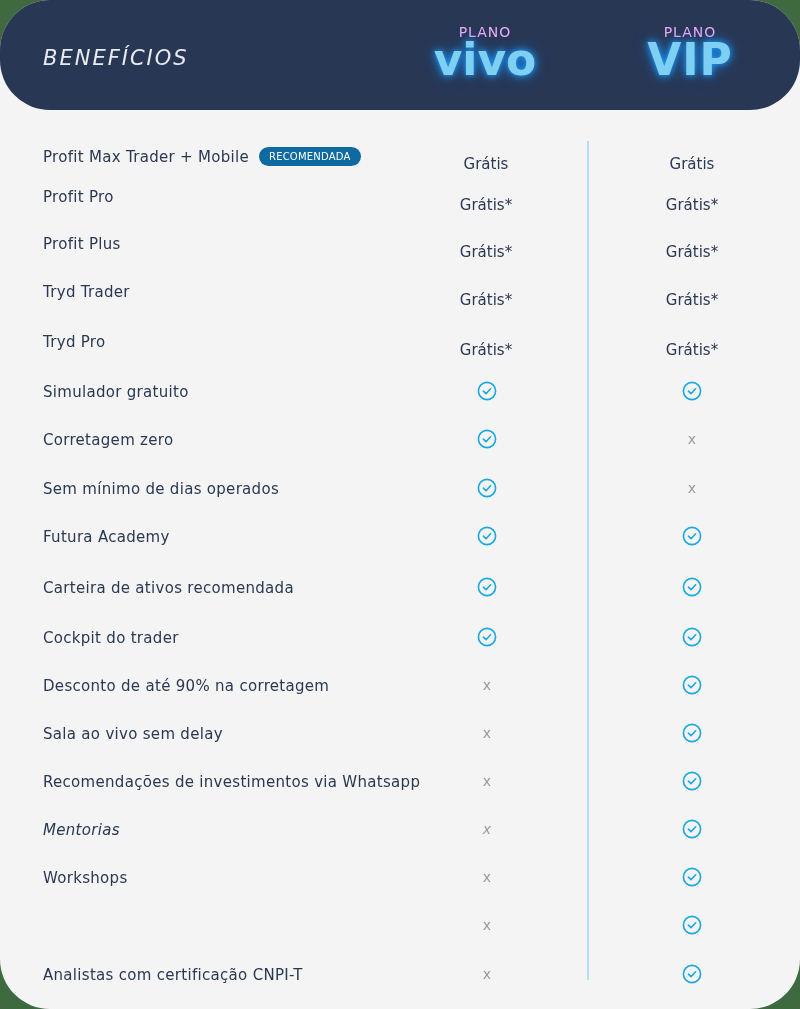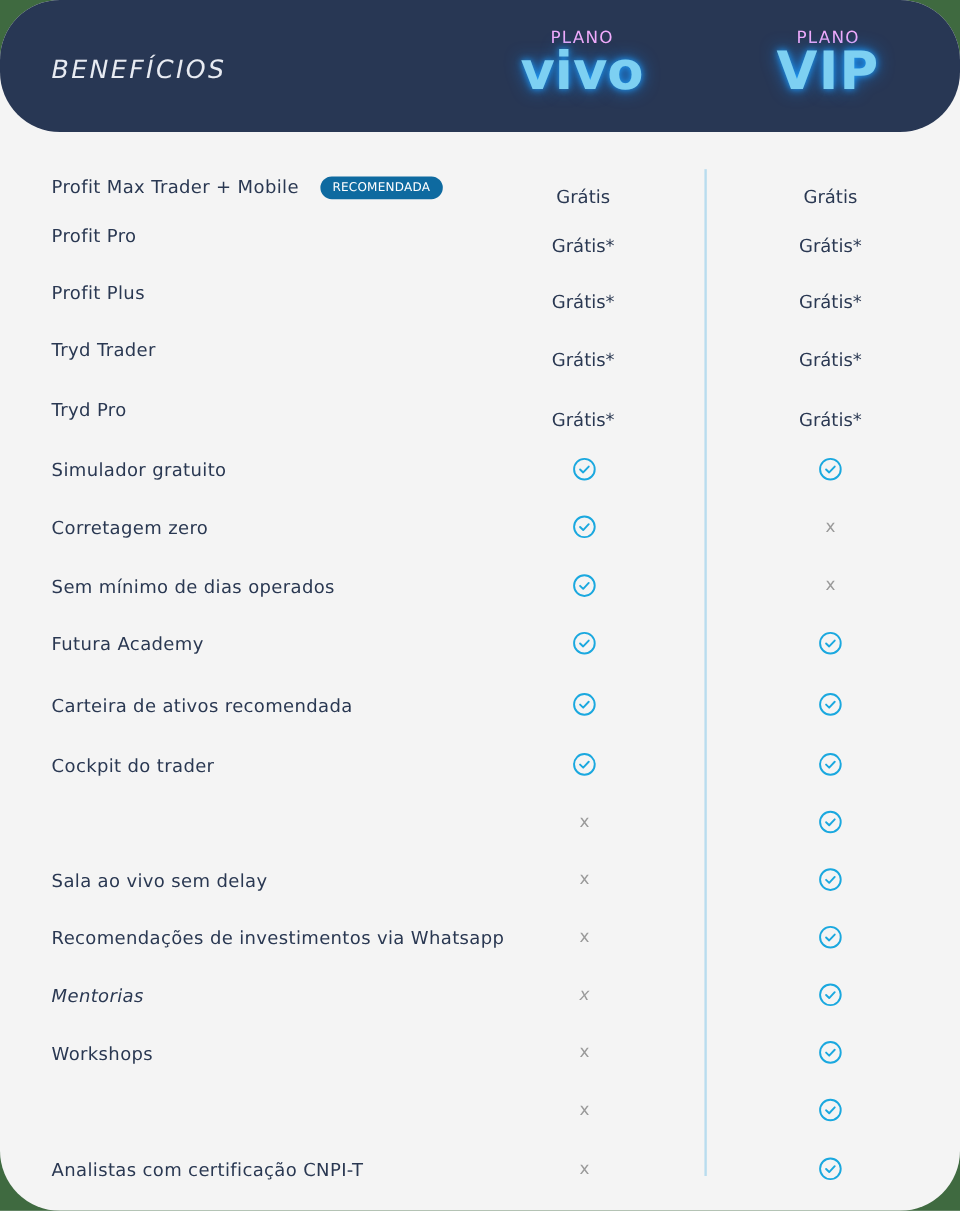--- a/index.html
+++ b/index.html
@@ -9,21 +9,21 @@
   .hdr-benef { position:absolute; left:43px; top:46px; color:#e8ebf2; font-size:21px; font-style:italic; letter-spacing:2px; }
   .plan { position:absolute; top:24px; text-align:center; }
   .plan .pl { color:#f0abfc; font-size:14px; letter-spacing:1px; }
   .plan .pn { color:#7dd0f2; font-size:44px; font-weight:bold; line-height:44px; margin-top:-2px; text-shadow:0 0 6px #1ea0ff, 0 0 14px #1878d8; }
   .plan-blue { left:420px; width:130px; }
   .plan-vip { left:630px; width:120px; }
   .plan-vip .pn { letter-spacing:1px; }
   .divider { position:absolute; left:587px; top:141px; width:2px; height:839px; background:#b9dcee; }
   .row { position:absolute; left:0; width:800px; height:30px; }
   .label { position:absolute; left:43px; top:6px; color:#2a3852; font-size:15px; letter-spacing:0.3px; white-space:nowrap; }
-  .badge { display:inline-block; margin-left:18px; background:#0e6aa0; color:#fff; font-size:10px; padding:4px 10px; border-radius:10px; vertical-align:2px; letter-spacing:0.2px; }
+  .badge { display:inline-block; margin-left:10px; background:#0e6aa0; color:#fff; font-size:10px; padding:4px 10px; border-radius:10px; vertical-align:2px; letter-spacing:0.2px; }
   .cell { position:absolute; top:14px; width:80px; text-align:center; color:#2a3852; font-size:15px; }
   .c1 { left:446px; }
   .c2 { left:652px; }
   .chk { position:absolute; top:4px; width:20px; height:20px; }
   .k1 { left:477px; }
   .k2 { left:682px; }
   .x { position:absolute; top:6px; width:20px; text-align:center; color:#9a9a9a; font-size:14px; }
 </style>
 </head>
 <body>
@@ -121,20 +121,21 @@
         <span class="chk k1"><svg viewBox="0 0 20 20" width="20" height="20">
             <circle cx="10" cy="10" r="8.6" fill="none" stroke="#1aa8df" stroke-width="1.6"></circle>
             <path d="M6.4 10.2 L9 12.7 L13.6 7.8" fill="none" stroke="#1aa8df" stroke-width="1.6" stroke-linecap="round" stroke-linejoin="round"></path>
           </svg></span>
         <span class="chk k2"><svg viewBox="0 0 20 20" width="20" height="20">
             <circle cx="10" cy="10" r="8.6" fill="none" stroke="#1aa8df" stroke-width="1.6"></circle>
             <path d="M6.4 10.2 L9 12.7 L13.6 7.8" fill="none" stroke="#1aa8df" stroke-width="1.6" stroke-linecap="round" stroke-linejoin="round"></path>
           </svg></span>
       </div>
       <div class="row" style="top: 671px;">
+        <div class="label"><span>Desconto de até 90% na corretagem</span></div>
         <span class="x" style="left:477px">x</span>
         <span class="chk k2"><svg viewBox="0 0 20 20" width="20" height="20">
             <circle cx="10" cy="10" r="8.6" fill="none" stroke="#1aa8df" stroke-width="1.6"></circle>
             <path d="M6.4 10.2 L9 12.7 L13.6 7.8" fill="none" stroke="#1aa8df" stroke-width="1.6" stroke-linecap="round" stroke-linejoin="round"></path>
           </svg></span>
       </div>
       <div class="row" style="top: 719px; padding-left: 10px;">
         <div class="label"><span>Sala ao vivo sem delay</span></div>
         <span class="x" style="left:477px">x</span>
         <span class="chk k2"><svg viewBox="0 0 20 20" width="20" height="20">

